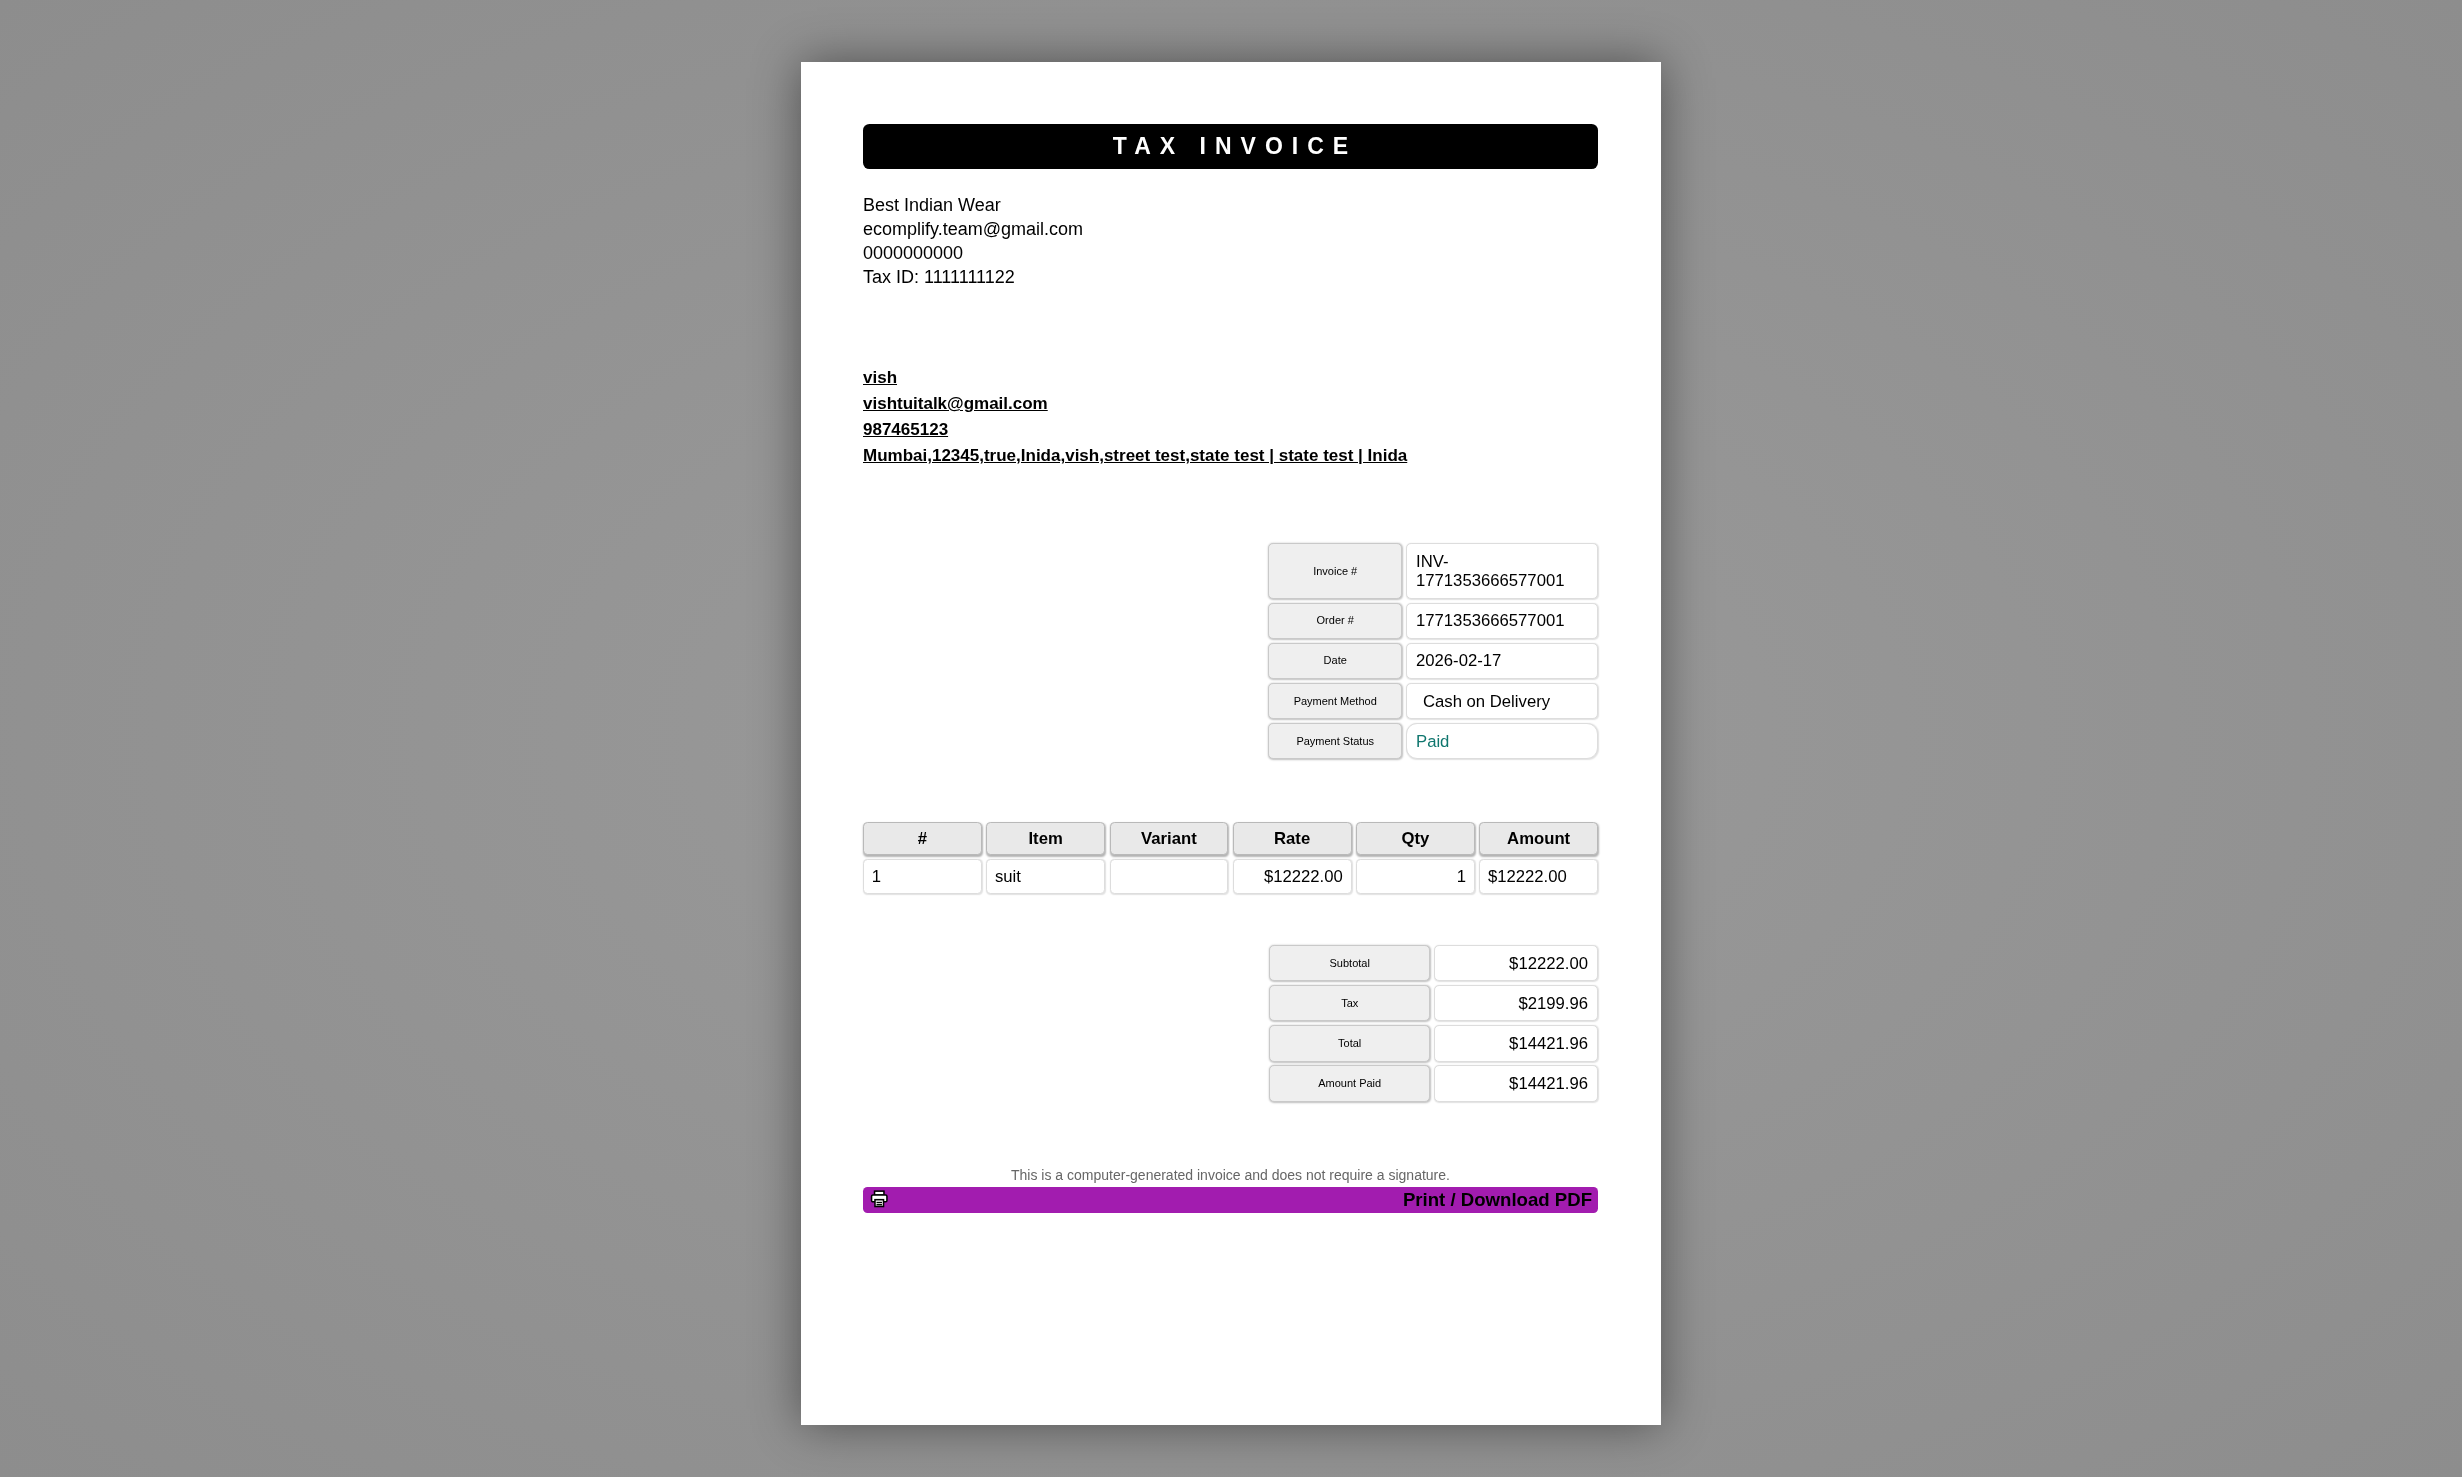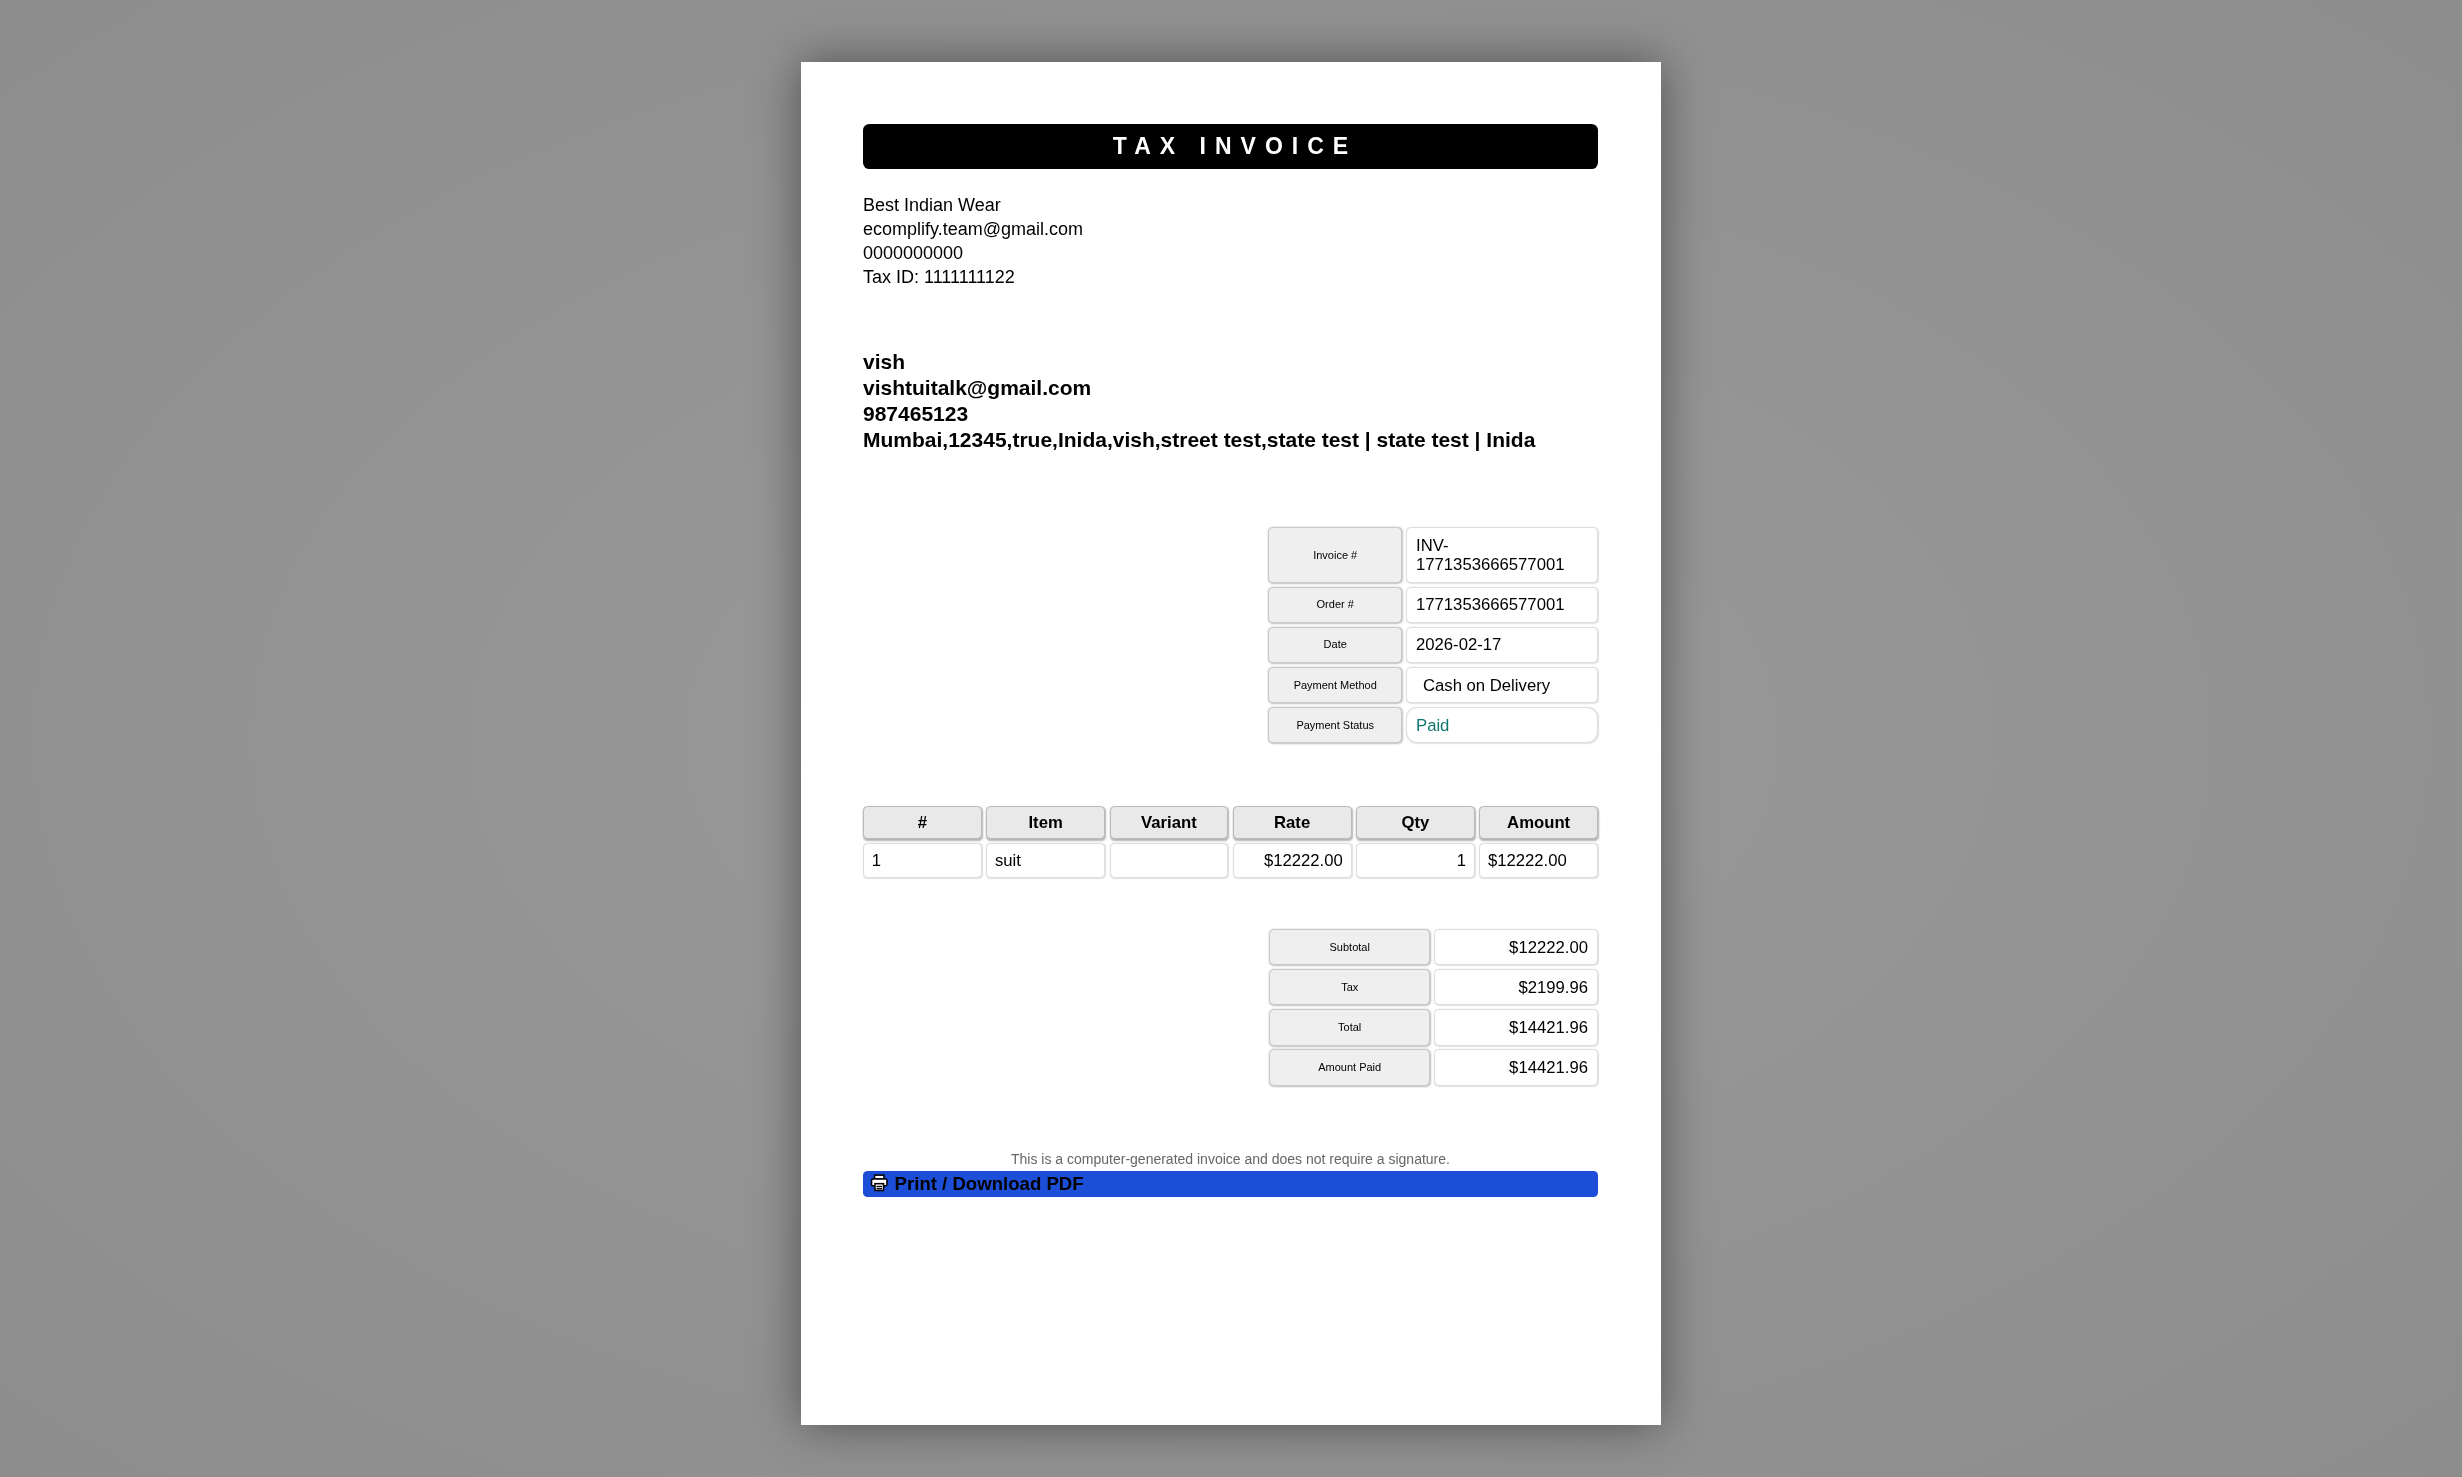--- a/index.html
+++ b/index.html
@@ -35,24 +35,25 @@
     text-indent: 9px;
   }
   
   .seller {
     margin-top: 24.4px;
     font-size: 18px;
     line-height: 24px;
   }
   
   .customer {
-    margin-top: 60px;
-    font-size: 21px;
+    margin-top: 76px;
+    font-size: 17px;
     font-weight: 700;
     line-height: 26px;
+    text-decoration: underline;
   }
   
   .meta-wrap {
     margin-top: 74px;
     display: flex;
     justify-content: flex-end;
   }
   .meta-grid {
     display: grid;
     grid-template-columns: 134px 192px;
@@ -139,30 +140,30 @@
   .note {
     margin-top: 65px;
     text-align: center;
     color: #666;
     font-size: 14px;
   }
   .print-btn {
     margin-top: 3.8px;
     width: 100%;
     height: 26px;
-    background: #1d4ed8;
+    background: #a21caf;
     color: #000;
     border: none;
     border-radius: 4.5px;
     font-family: "Liberation Sans", sans-serif;
     font-size: 18.6px;
     font-weight: 700;
     display: flex;
     align-items: center;
-    justify-content: flex-start;
+    justify-content: space-between;
     gap: 5.1px;
     cursor: pointer;
   }
   .printer-svg { width: 20.5px; height: 20.5px; }
 </style>
 </head>
 <body>
 
 <div class="page">
 

